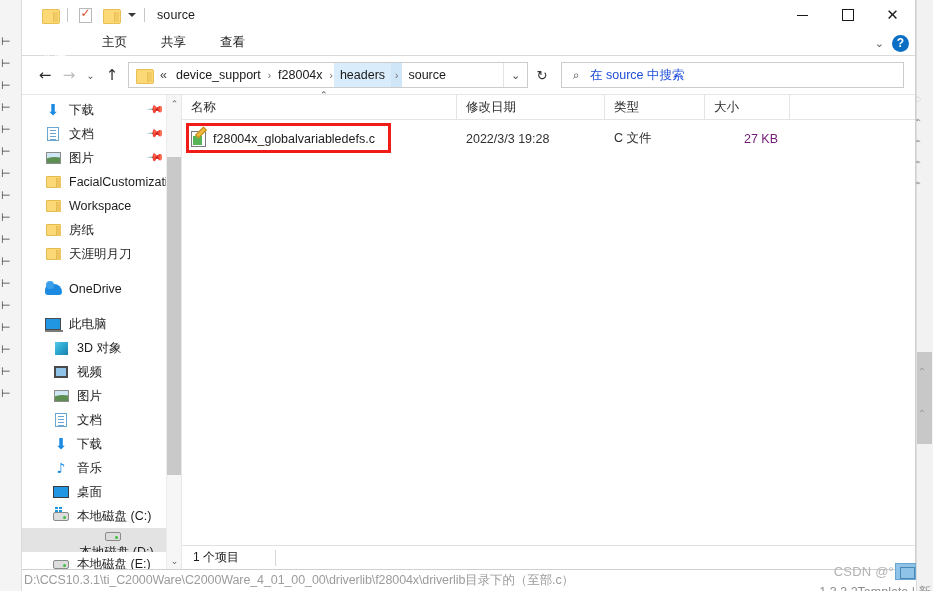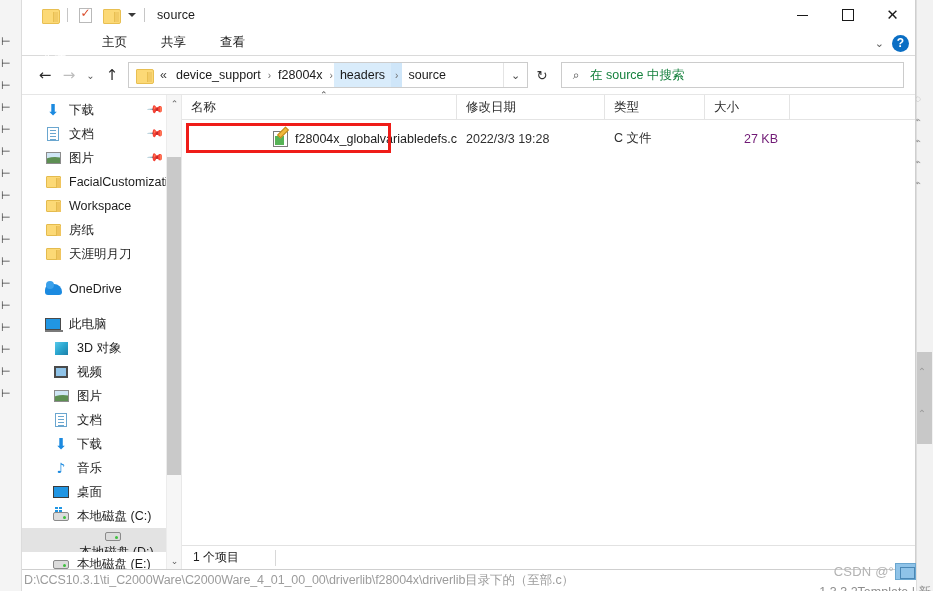--- a/index.html
+++ b/index.html
@@ -151,21 +151,21 @@
     font-size: 13px; color: #333; margin-left: 1px;
   }
   .searchbox {
     width: 343px; height: 26px; border: 1px solid #cccccc; background: #fff;
     display: flex; align-items: center; margin-left: 6px; flex: none;
   }
   .search-ico {
     width: 28px; display: flex; align-items: center; justify-content: center;
     font-size: 12px; color: #555; font-family: "DejaVu Sans", sans-serif;
   }
-  .search-ph { font-size: 12.5px; color: #15803d; }
+  .search-ph { font-size: 12.5px; color: #1d4ed8; }
 
   
   .body { flex: 1; display: flex; min-height: 0; border-top: 1px solid #e6e6e6; }
 
   .sidebar {
     width: 160px; flex: none; background: #fff; position: relative;
     overflow: hidden; border-right: 1px solid #e8e8e8;
   }
   .sb-scroll { padding-top: 3px; }
   .sb-item {
@@ -295,21 +295,21 @@
   .col.c-type { width: 100px; flex: none; }
   .col.c-size { width: 85px; flex: none; }
   .col.c-rest { flex: 1; border-right: none; }
 
   .filelist { flex: 1; position: relative; }
   .filerow {
     height: 23px; display: flex; align-items: center; font-size: 12.5px;
     color: #1c1c1c; position: relative; margin-top: 7px;
   }
   .cell { display: flex; align-items: center; white-space: nowrap; }
-  .cell.c-name { width: 275px; flex: none; padding-left: 9px; justify-content: flex-end; }
+  .cell.c-name { width: 275px; flex: none; padding-left: 9px; }
   .cell.c-date { width: 148px; flex: none; padding-left: 9px; color: #303030; }
   .cell.c-type { width: 100px; flex: none; padding-left: 9px; color: #303030; }
   .cell.c-size { width: 85px; flex: none; padding-right: 12px; justify-content: flex-end; color: #701a75; }
   .cfile-ico {
     width: 15px; height: 16px; margin-right: 7px; flex: none; position: relative;
     background: #ffffff; border: 1px solid #7b7b7b;
   }
   .cfile-ico::before {
     content: ""; position: absolute; left: 1px; bottom: 1px; width: 9px; height: 9px;
     background: #56b356;

